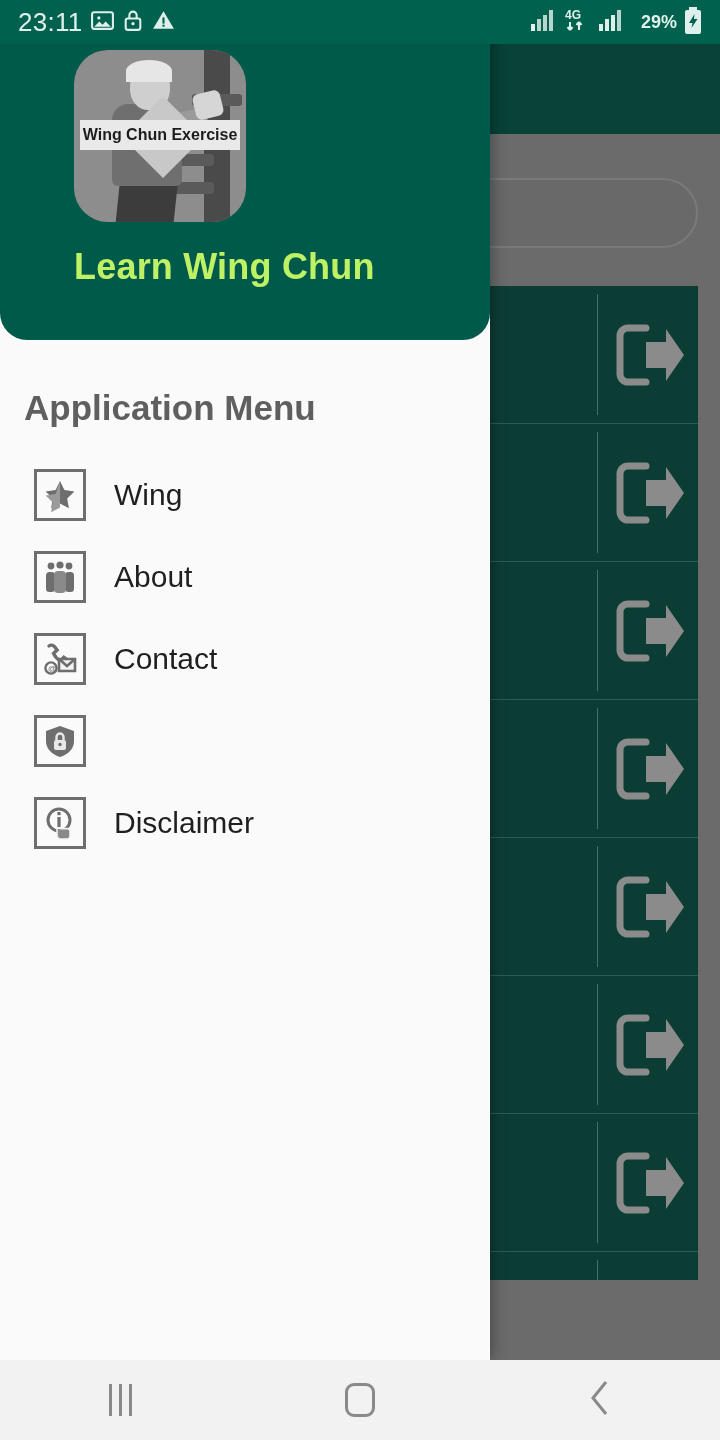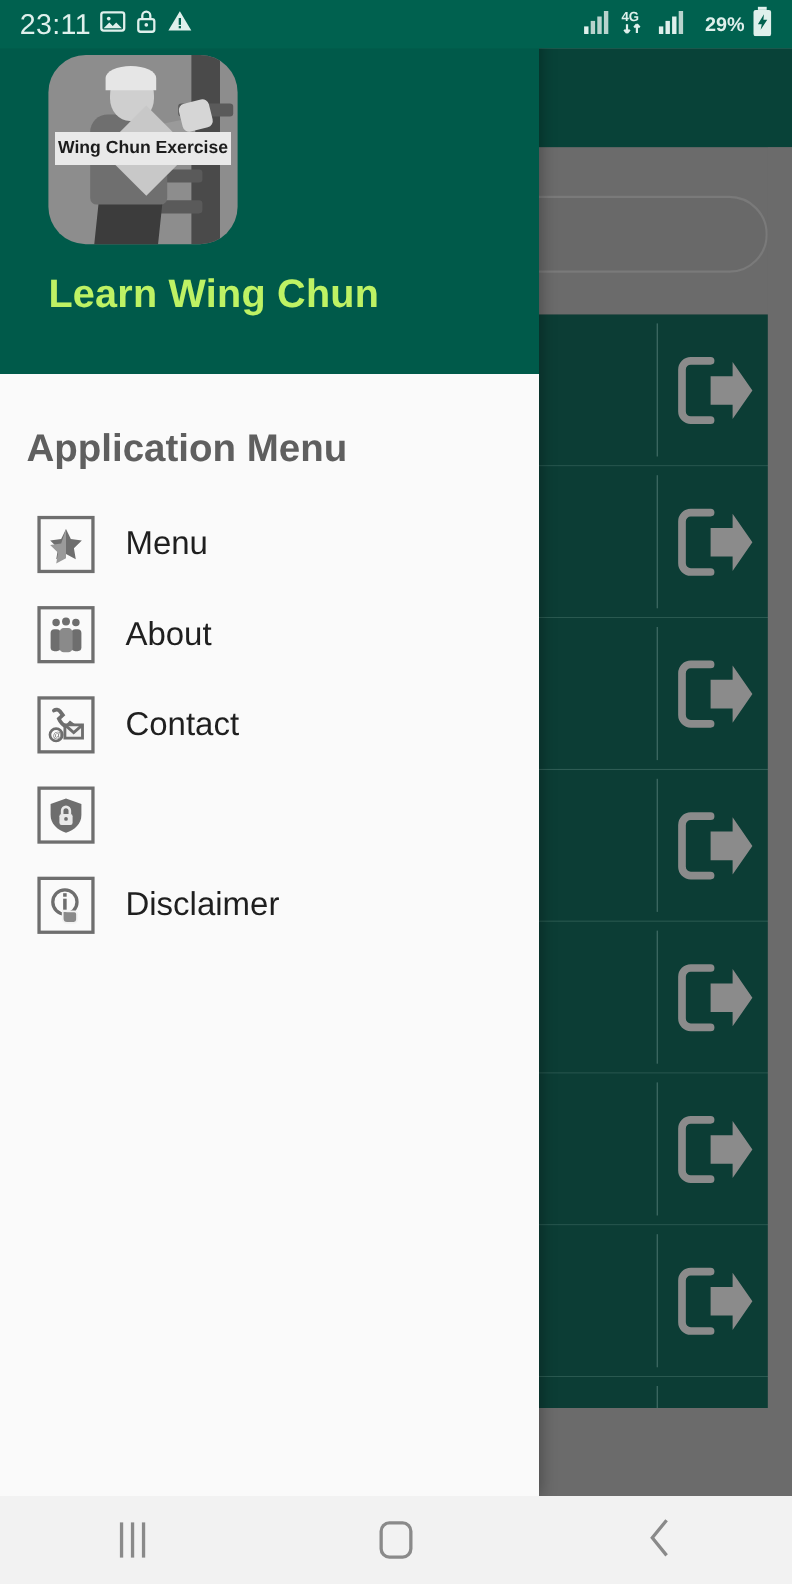--- a/index.html
+++ b/index.html
@@ -71,21 +71,22 @@
   .sb-pct { font-size:18px; font-weight:700;margin-left:12px; }
 
   
   .drawer {
     position:absolute; left:0; top:0; width:490px; height:1360px;
     background:#fafafa; z-index:30;
     box-shadow:2px 0 14px rgba(0,0,0,.35);
   }
   .drawer-header {
     height:340px; background:#005a4a; position:relative;
-    padding:44px 0 0 44px;
+    padding:44px 0 0 74px;
+    border-radius:27px;
   }
   .app-icon {
     width:172px; height:172px; border-radius:34px;
     background:#8d8d8d; position:relative; overflow:hidden;
     margin-top:6px;
   }
   .app-icon .figure-head {
     position:absolute; left:56px; top:14px; width:40px; height:46px;
     background:#cfcfcf; border-radius:50% 50% 45% 45%;
   }
@@ -341,21 +342,21 @@
 
   <div class="menu-list">
 
     <div class="menu-item">
       <span class="menu-icon">
         <svg width="36" height="36" viewBox="0 0 36 36">
             <path d="M18 4 l4.4 9 10 1.4 -7.2 7 1.7 9.9 -8.9 -4.7 -8.9 4.7 1.7 -9.9 -7.2 -7 10 -1.4 z" fill="#6e6e6e"></path>
             <path d="M18 4 v26.6 l-8.9 4.7 1.7 -9.9 -7.2 -7 10 -1.4 z" fill="#9a9a9a"></path>
           </svg>
       </span>
-      <span class="menu-label">Menu</span>
+      <span class="menu-label">Wing</span>
     </div>
 
     <div class="menu-item">
       <span class="menu-icon">
         <svg width="36" height="36" viewBox="0 0 36 36">
             <circle cx="9" cy="7" r="3.4" fill="#6e6e6e"></circle>
             <circle cx="18" cy="6" r="3.6" fill="#6e6e6e"></circle>
             <circle cx="27" cy="7" r="3.4" fill="#6e6e6e"></circle>
             <rect x="4" y="13" width="9" height="20" rx="3.5" fill="#6e6e6e"></rect>
             <rect x="23" y="13" width="9" height="20" rx="3.5" fill="#6e6e6e"></rect>

